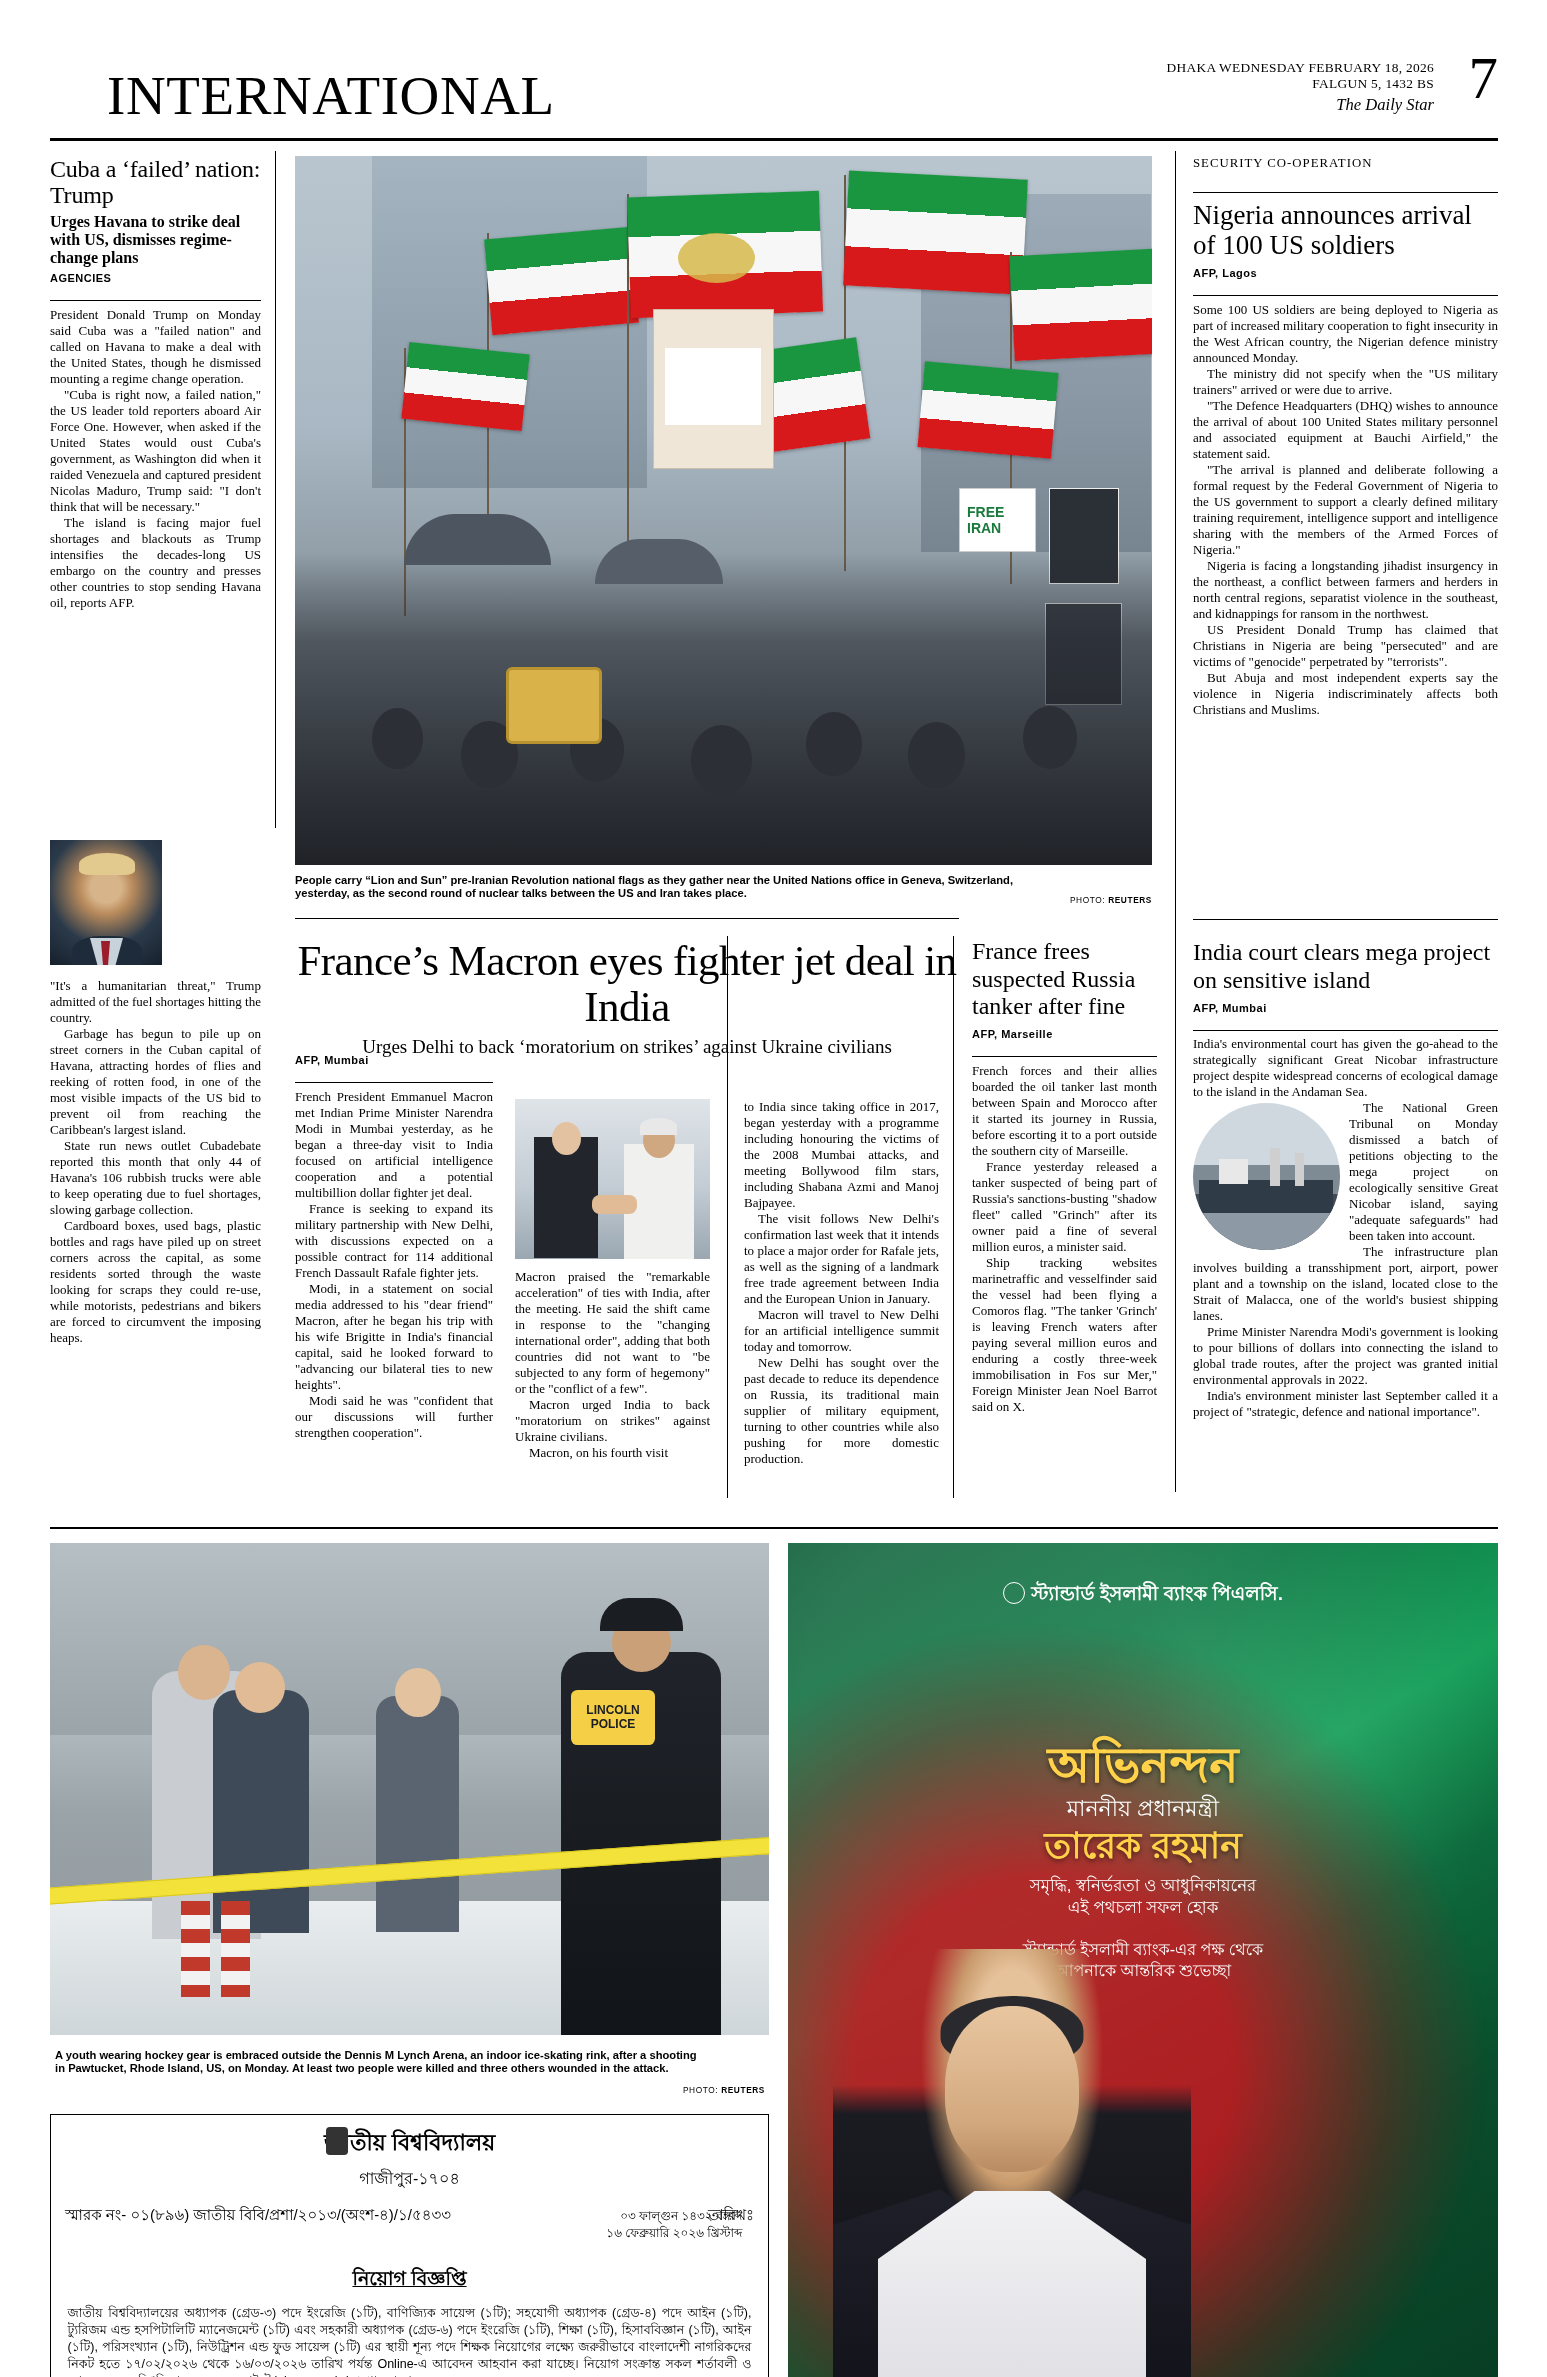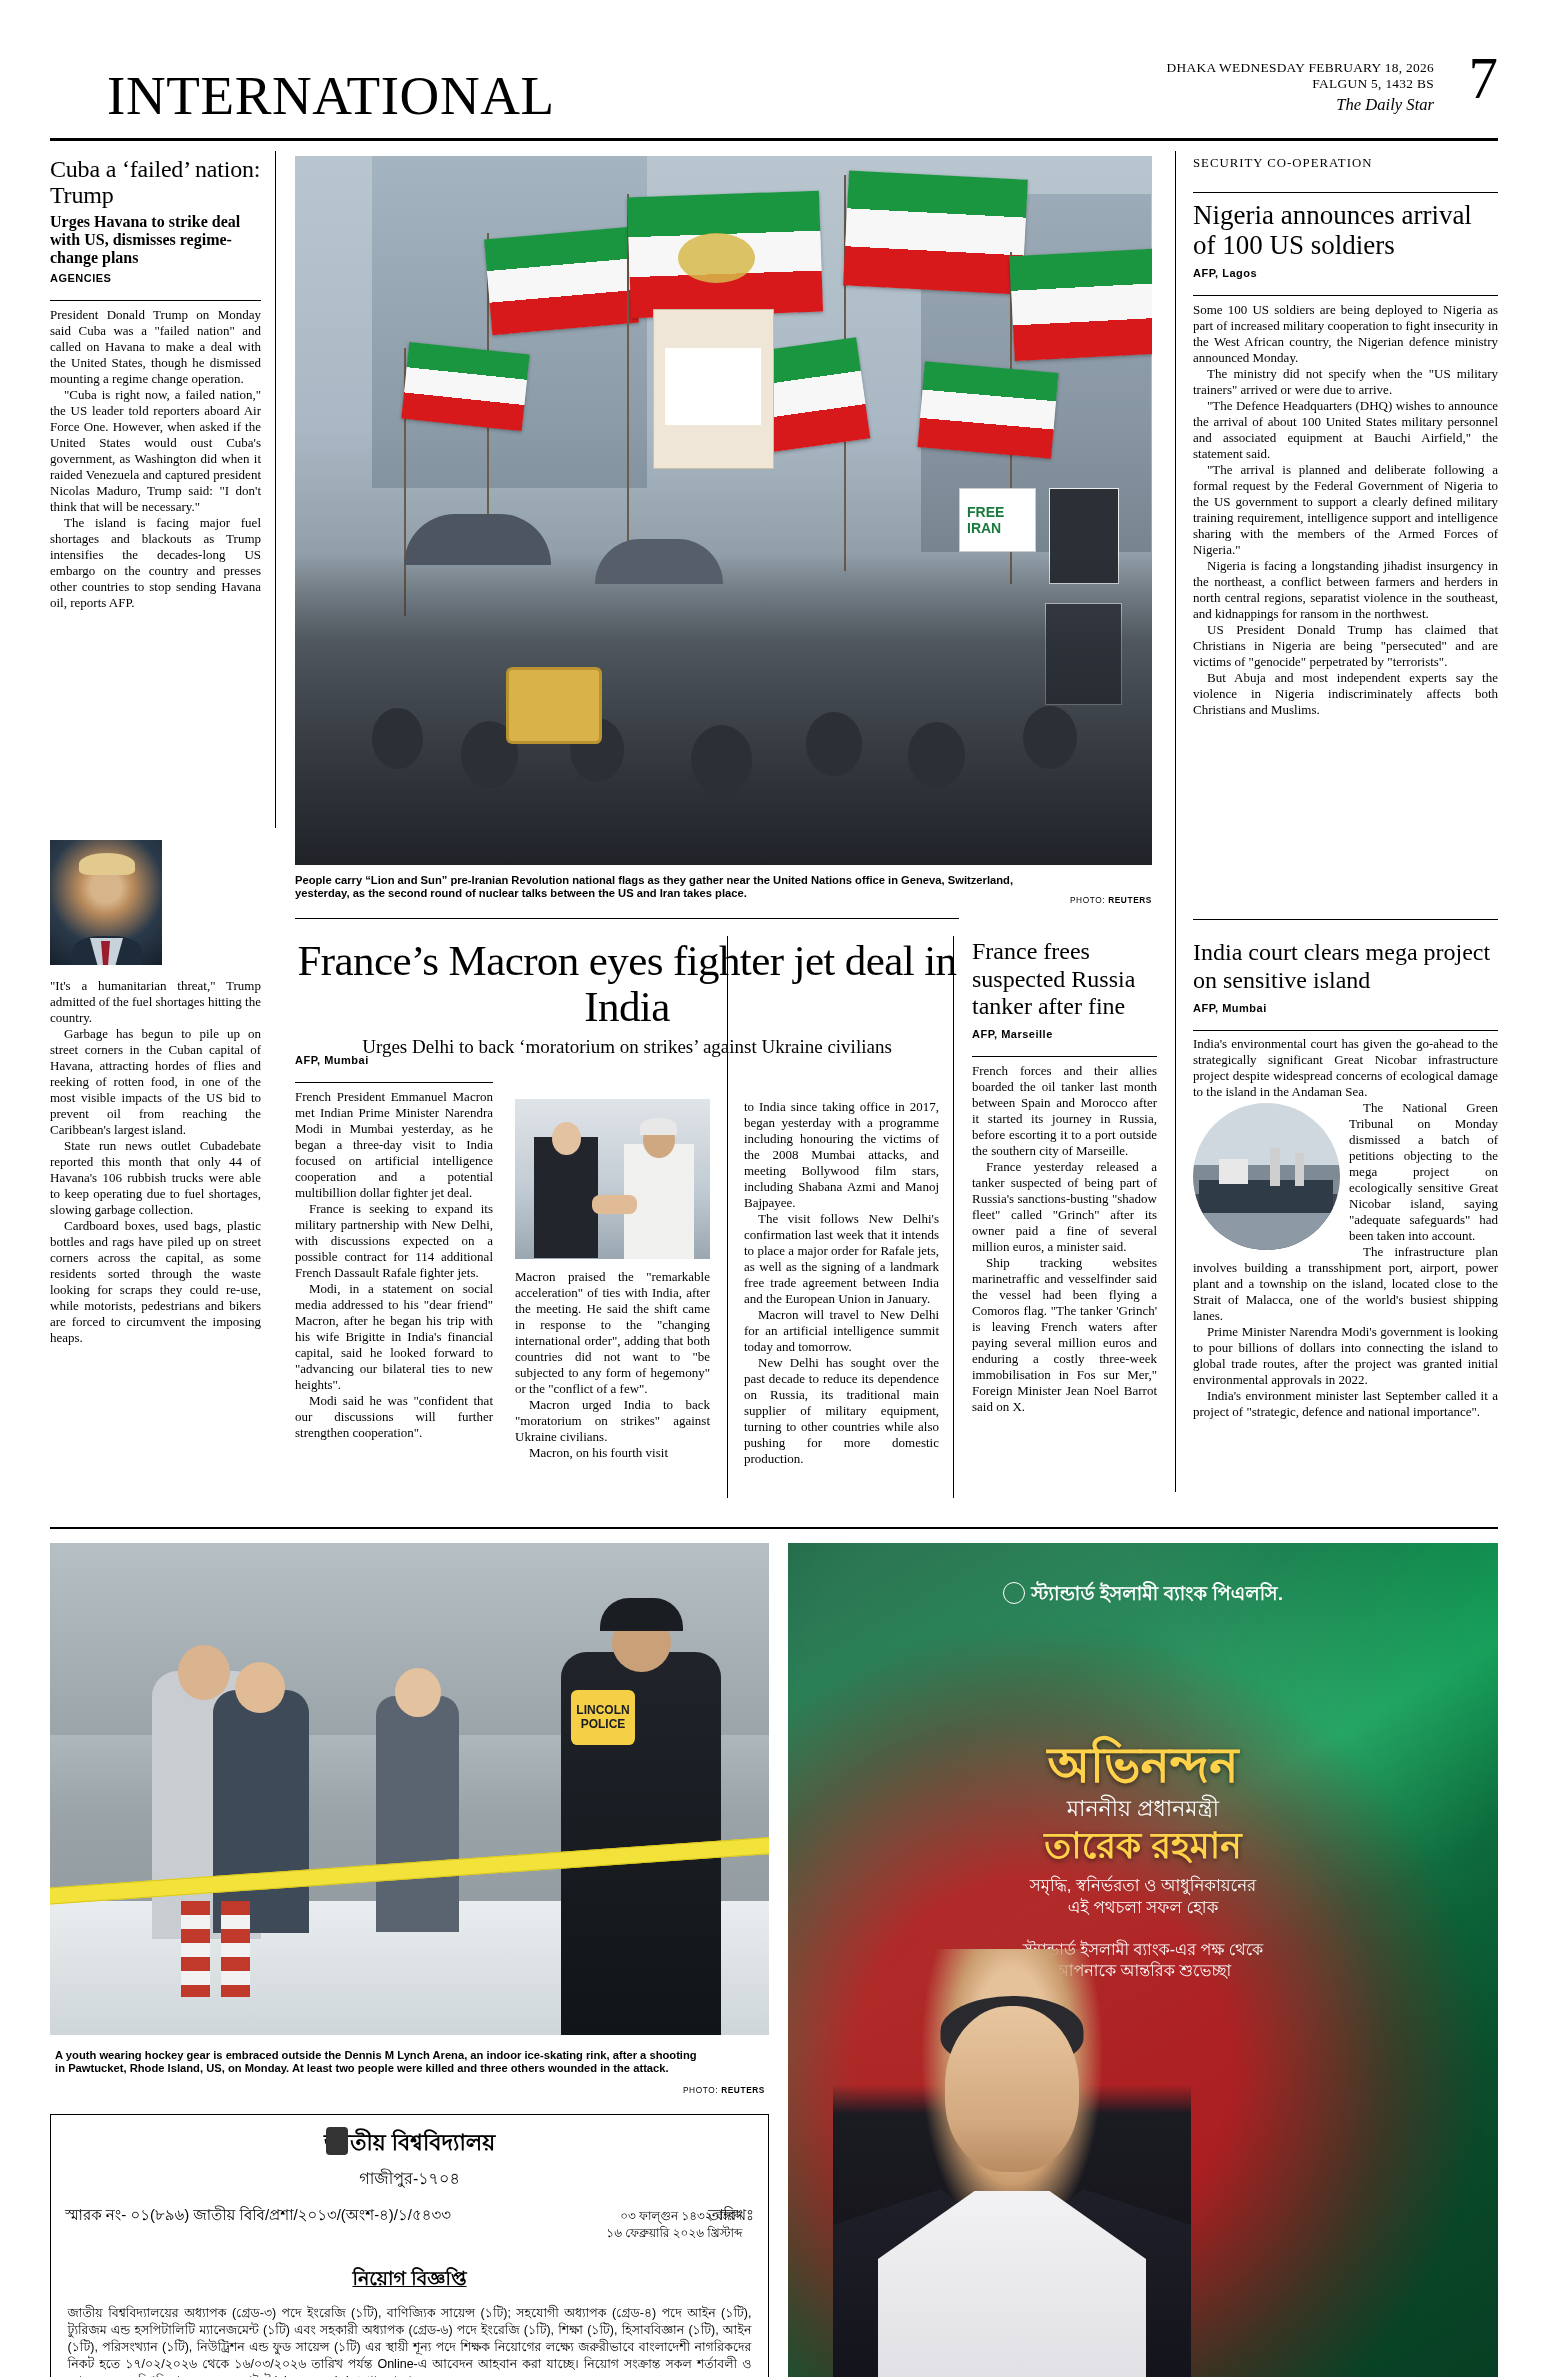--- a/index.html
+++ b/index.html
@@ -527,21 +527,21 @@
 
       <div style="position:absolute;left:131px;top:358px;width:29px;height:96px;background:repeating-linear-gradient(180deg,#c0392b 0 14px,#f2f2f2 14px 28px);"></div>
       <div style="position:absolute;left:171px;top:358px;width:29px;height:96px;background:repeating-linear-gradient(180deg,#c0392b 0 14px,#f2f2f2 14px 28px);"></div>
 
       <div style="position:absolute;left:326px;top:153px;width:83px;height:236px;background:#5a6470;border-radius:19px 19px 0 0;"></div>
       <div style="position:absolute;left:345px;top:125px;width:46px;height:49px;border-radius:50%;background:#e3c2a0;"></div>
 
       <div style="position:absolute;left:511px;top:109px;width:160px;height:383px;background:linear-gradient(180deg,#20242a,#111418);border-radius:25.5px 25.5px 0 0;"></div>
       <div style="position:absolute;left:562px;top:70px;width:59px;height:59px;border-radius:50%;background:#caa078;"></div>
       <div style="position:absolute;left:550px;top:55px;width:83px;height:33px;border-radius:29px 29px 0 0;background:#1a1d22;"></div>
-      <div style="position:absolute;left:521px;top:147px;width:64px;height:55px;border-radius:6.4px;background:#f5d046;display:flex;align-items:center;justify-content:center;text-align:center;">
+      <div style="position:absolute;left:521px;top:147px;width:84px;height:55px;border-radius:6.4px;background:#f5d046;display:flex;align-items:center;justify-content:center;text-align:center;">
         <span style="font:bold 12px 'Liberation Sans',sans-serif;color:#1a1d22;line-height:13.4px;">LINCOLN POLICE</span>
       </div>
 
       <div class="tape" style="left:-12.8px;top:319px;width:754px;transform:rotate(-4deg);"></div>
     </div>
     <div class="caption" style="position:absolute; left:5.1px; top:1903px; width:645px;">A youth wearing hockey gear is embraced outside the Dennis M Lynch Arena, an indoor ice-skating rink, after a shooting in Pawtucket, Rhode Island, US, on Monday. At least two people were killed and three others wounded in the attack.</div>
     <div class="credit" style="position:absolute; left:485px; top:1944px; width:230px;">
       <span class="lbl">PHOTO:</span>
       <span>REUTERS</span>
     </div>

